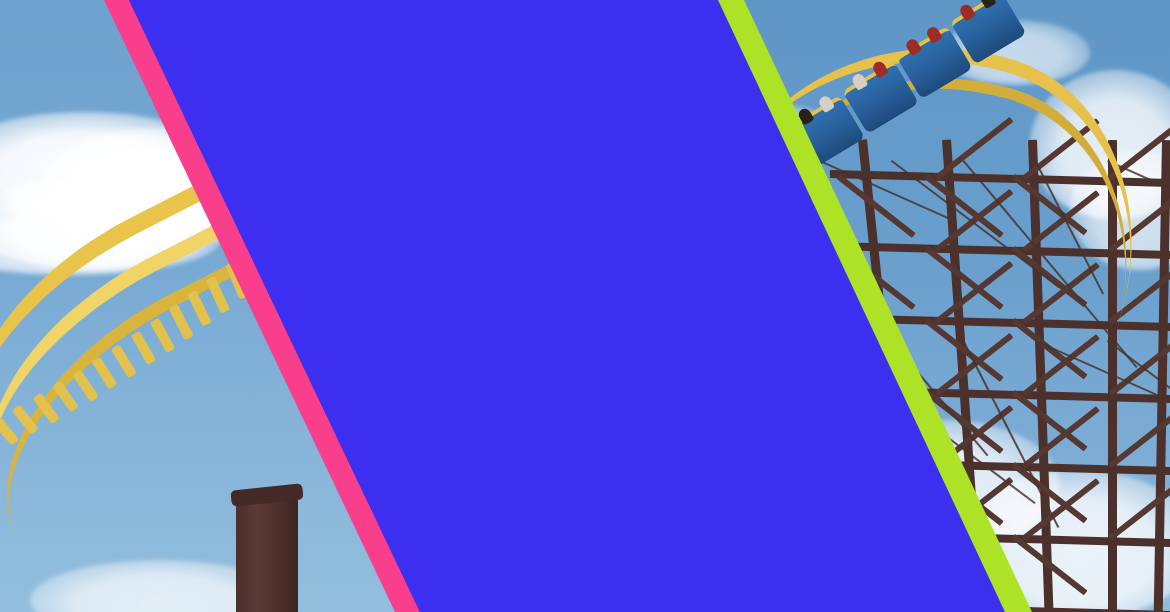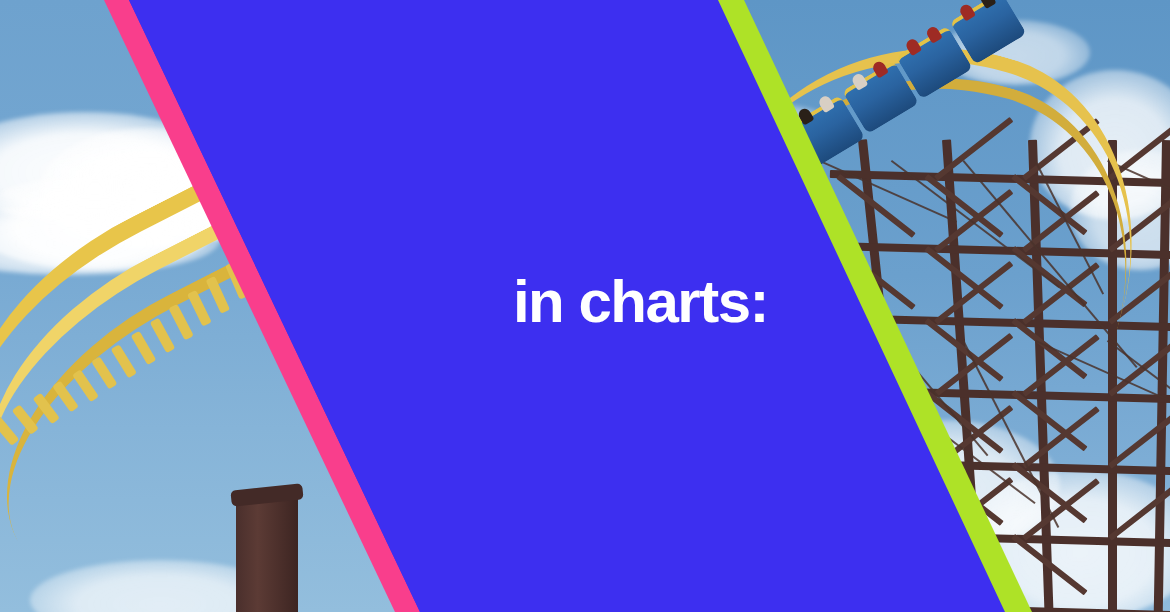--- a/index.html
+++ b/index.html
@@ -390,17 +390,16 @@
         </div>
     </div>
   </div>
 
   <div class="stripe-pink"></div>
   <div class="panel-blue"></div>
   <div class="stripe-green"></div>
 
   <div class="title-block">
     <div class="title-inner">
-      <div class="title-line title-line-2">in charts:</div>
     </div>
   </div>
 
 </div>
 
 </body></html>

